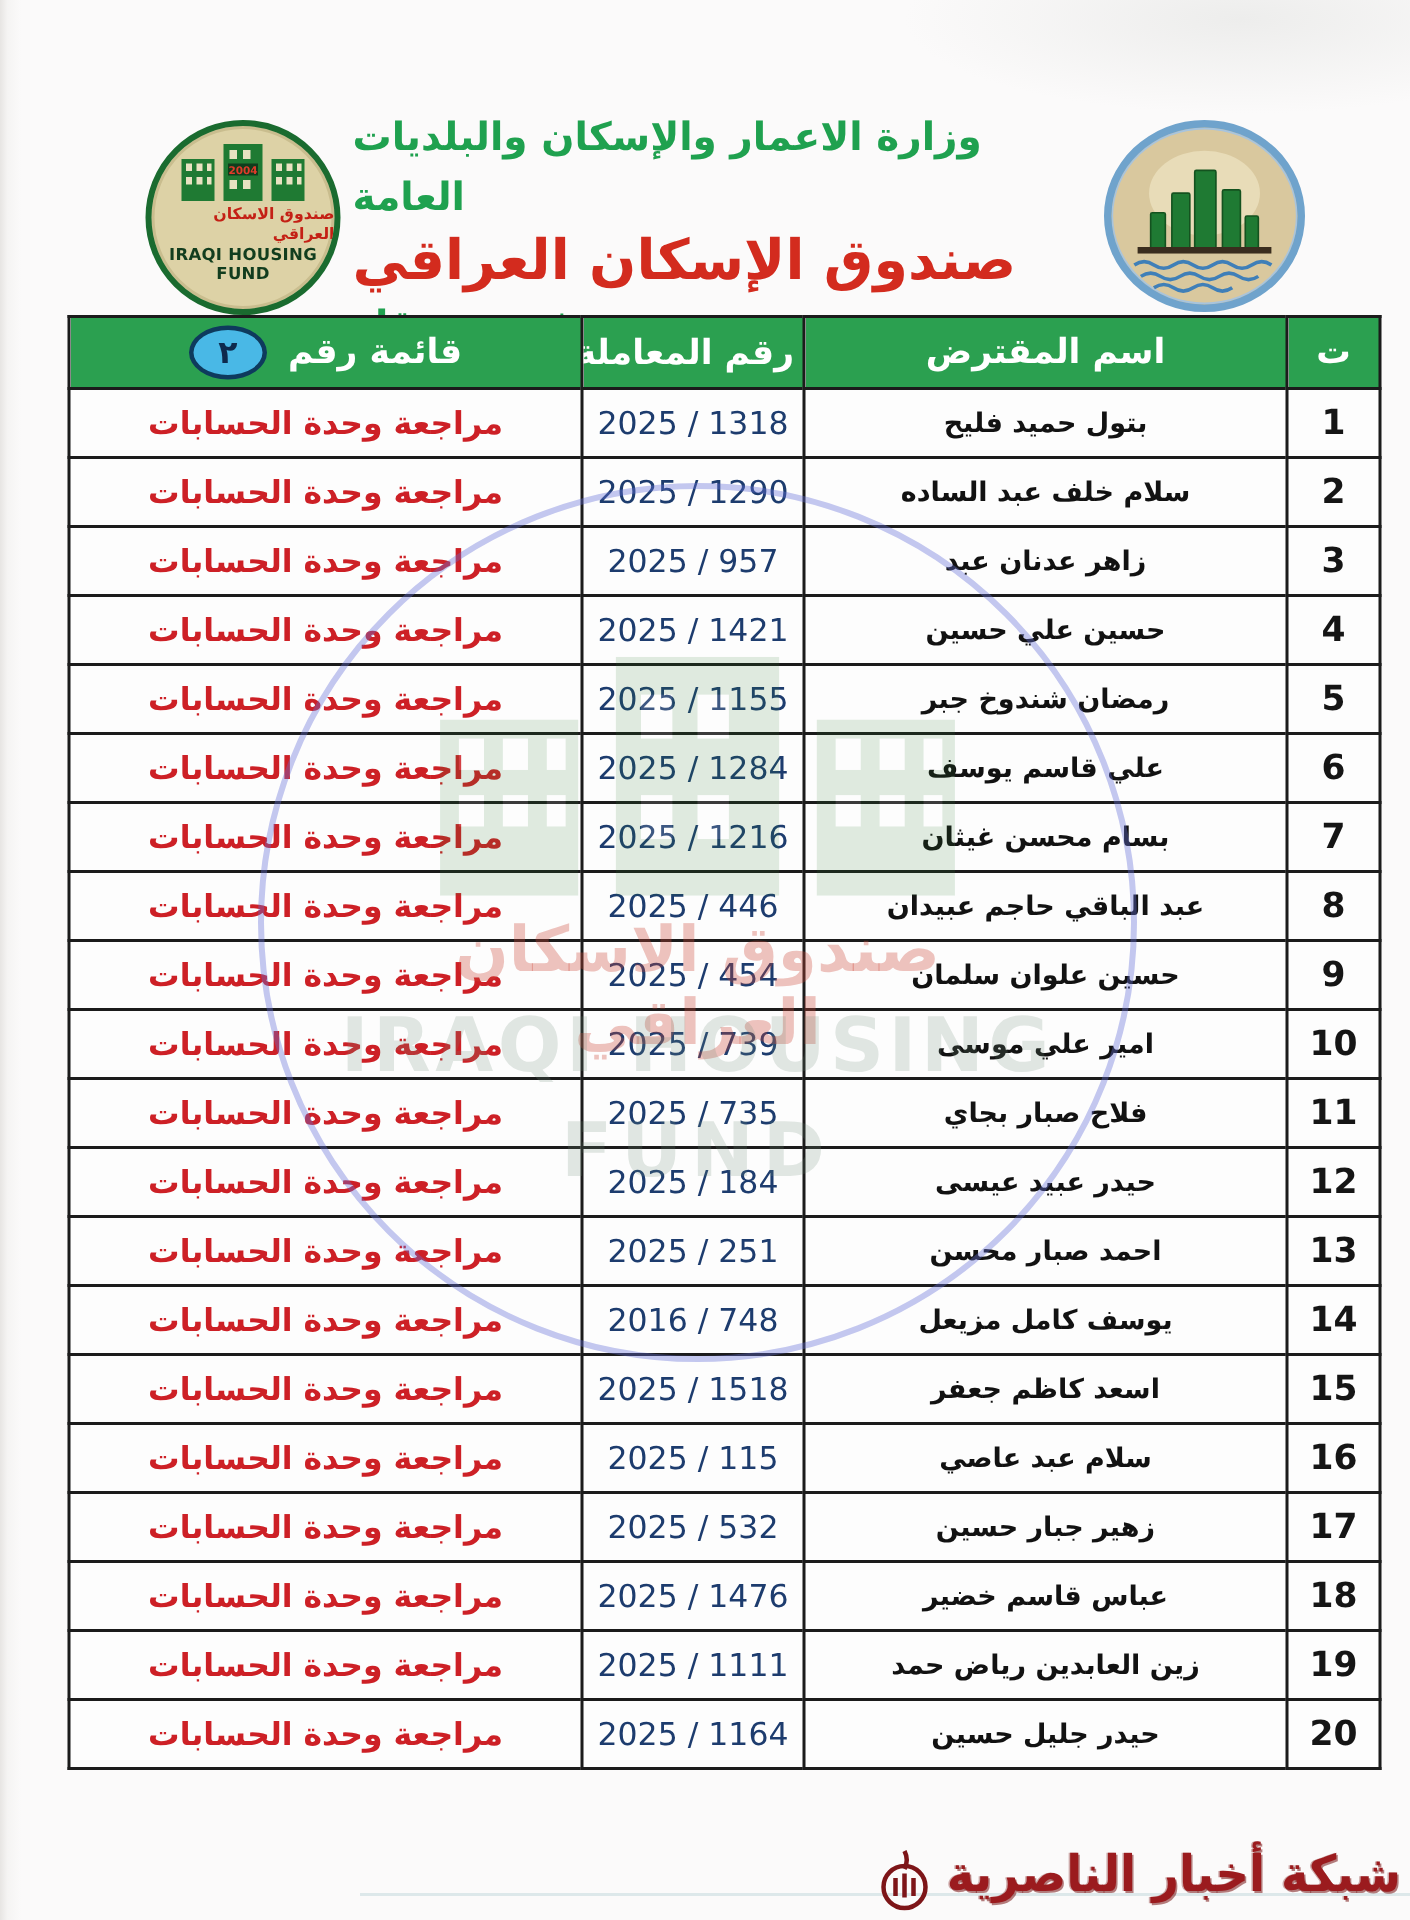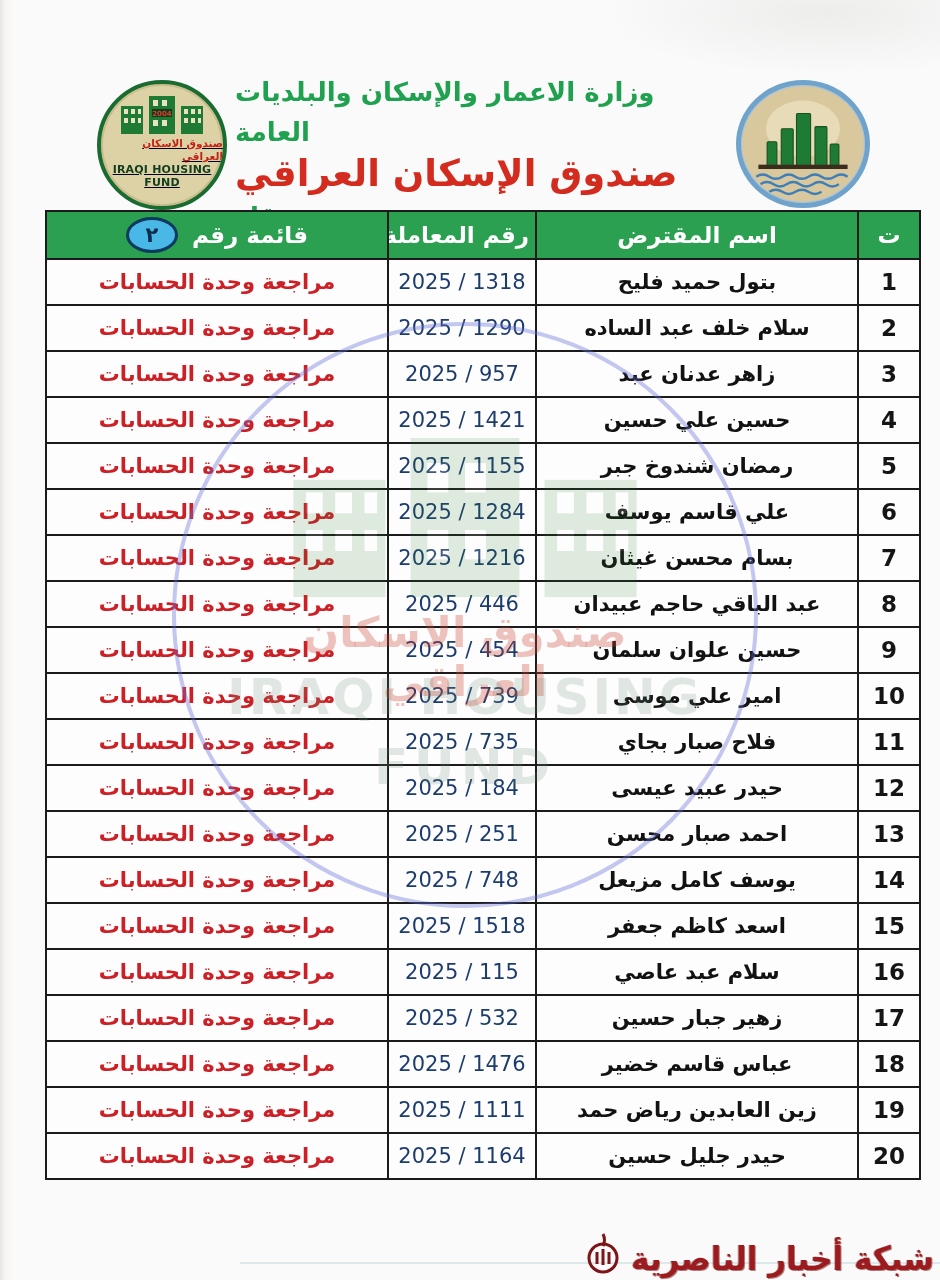--- a/index.html
+++ b/index.html
@@ -25,21 +25,20 @@
   .hdr-line3{color:#1fa14f;font-size:26px;line-height:42px;}
 
   .logo-ihf{
     position:absolute;left:97px;top:80px;width:122px;height:122px;
     border-radius:50%;
     background:#ddd2a6;
     border:4px solid #1a6b2f;
     box-shadow:0 0 0 2px #c9bd8e inset;
     display:flex;flex-direction:column;align-items:center;justify-content:flex-start;
     overflow:hidden;
-    text-decoration:underline;
   }
   .logo-ihf svg{display:block;margin-top:10px;}
   .logo-ihf .ar{direction:rtl;color:#c42015;font-size:10.5px;font-weight:bold;line-height:13px;margin-top:1px;}
   .logo-ihf .en{color:#123d1e;font-size:11px;font-weight:bold;line-height:13px;letter-spacing:.2px;}
 
   .logo-ministry{
     position:absolute;left:736px;top:80px;width:124px;height:118px;
     border-radius:50%;
     background:#d9c89e;
     border:5px solid #6fa3cc;
@@ -51,21 +50,21 @@
   
   .tbl-wrap{position:absolute;left:45px;top:210px;width:874px;}
   table{border-collapse:collapse;table-layout:fixed;width:874px;direction:rtl;}
   th,td{border:2px solid #1b1b1b;padding:0 6px;overflow:hidden;white-space:nowrap;}
   thead th{
     height:46px;background:#2ba050;color:#ffffff;
     font-size:23px;font-weight:bold;text-align:center;
   }
   tbody td{height:44px;text-align:center;background:rgba(255,255,255,.55);}
   td.c-serial{font-size:23px;font-weight:bold;color:#151515;}
-  td.c-name{font-size:21px;font-weight:bold;color:#121212;}
+  td.c-name{font-size:18px;font-weight:bold;color:#121212;}
   td.c-tx{font-size:21px;font-weight:normal;color:#1d3c6e;}
   td.c-status{font-size:21px;font-weight:bold;color:#cd2026;}
 
   .hdr-list-cell{display:flex;align-items:center;justify-content:center;gap:14px;}
   .badge{
     display:inline-flex;align-items:center;justify-content:center;
     width:52px;height:36px;border-radius:50%;
     background:#49b8e6;border:3px solid #0e3a5d;
     color:#0e2a4d;font-size:21px;font-weight:bold;line-height:1;
     box-sizing:border-box;
@@ -88,21 +87,21 @@
   }
   .wm-en2{
     position:absolute;left:215px;top:738px;width:500px;text-align:center;
     font-size:50px;font-weight:bold;letter-spacing:6px;color:rgba(110,140,120,.20);
   }
 
   
   .scan-line{position:absolute;right:0;bottom:16px;width:700px;height:2px;background:rgba(90,150,160,.18);}
   .news-mark{
     position:absolute;right:6px;bottom:4px;z-index:8;
-    display:flex;align-items:flex-end;gap:11px;direction:rtl;
+    display:flex;align-items:flex-start;gap:11px;direction:rtl;
   }
   .news-text{
     color:#9b1b1e;font-size:31px;font-weight:bold;letter-spacing:1px;
     text-shadow:1px 1px 0 rgba(120,20,20,.55), -1px 0 0 rgba(120,20,20,.35);
     transform:scaleY(1.08);
   }
   .news-orn{width:34px;height:44px;}
 </style>
 </head>
 <body>
@@ -275,21 +274,21 @@
     <tr>
       <td class="c-serial">13</td>
       <td class="c-name">احمد صبار محسن</td>
       <td class="c-tx" dir="ltr">2025 / 251</td>
       <td class="c-status">مراجعة وحدة الحسابات</td>
     </tr>
 
     <tr>
       <td class="c-serial">14</td>
       <td class="c-name">يوسف كامل مزيعل</td>
-      <td class="c-tx" dir="ltr">2025 / 748</td>
+      <td class="c-tx" dir="ltr">2016 / 748</td>
       <td class="c-status">مراجعة وحدة الحسابات</td>
     </tr>
 
     <tr>
       <td class="c-serial">15</td>
       <td class="c-name">اسعد كاظم جعفر</td>
       <td class="c-tx" dir="ltr">2025 / 1518</td>
       <td class="c-status">مراجعة وحدة الحسابات</td>
     </tr>
 

